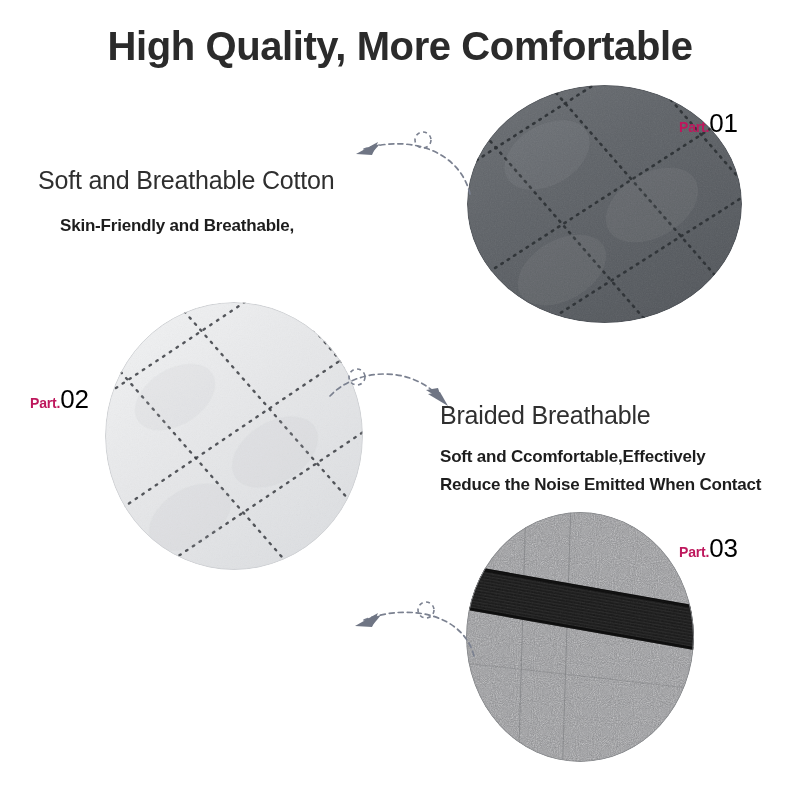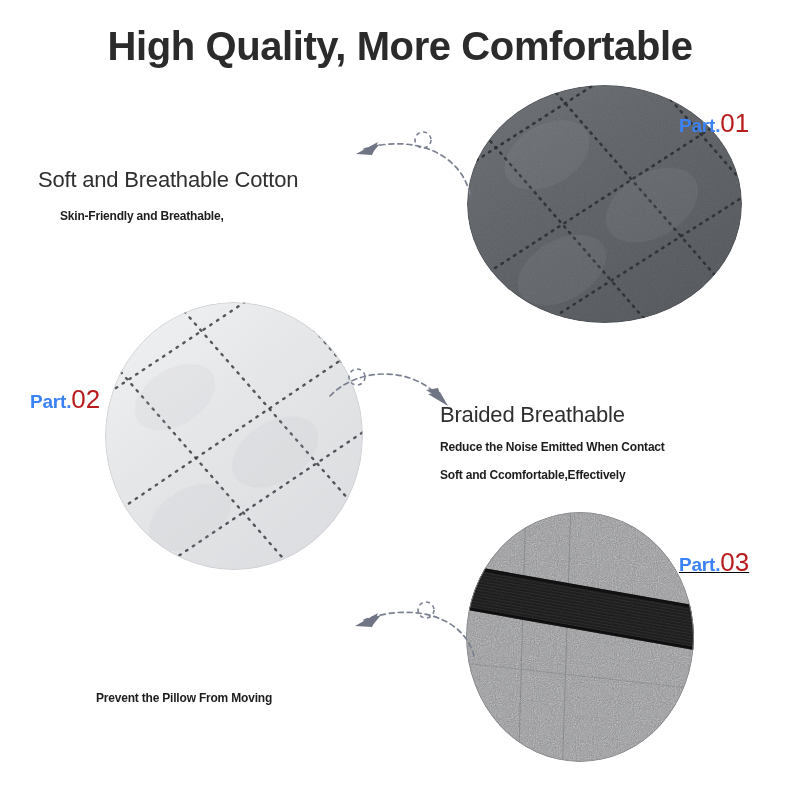--- a/index.html
+++ b/index.html
@@ -40,54 +40,55 @@
   }
 
   
   .part-badge {
     position: absolute;
     white-space: nowrap;
     font-family: "Liberation Sans", sans-serif;
     line-height: 1;
   }
   .part-badge .p-word {
-    font-size: 19px;
+    font-size: 14px;
     font-weight: 700;
-    color: #3b82f6;
+    color: #be185d;
     letter-spacing: -0.2px;
   }
   .part-badge .p-num {
     font-size: 26px;
     font-weight: 400;
-    color: #b91c1c;
+    color: #000000;
     letter-spacing: 0px;
   }
 
   #part-01 { left: 679px; top: 110px; }
   #part-02 { left: 30px;  top: 350px; margin-top: 36px; }
-  #part-03 { left: 679px; top: 549px; text-decoration: underline; }
+  #part-03 { left: 679px; top: 535px; }
 
   
   .feature-title {
     position: absolute;
     white-space: nowrap;
-    font-size: 22px;
+    font-size: 25px;
     font-weight: 400;
     color: #2f2f2f;
     line-height: 30px;
     letter-spacing: -0.2px;
   }
   .feature-sub {
     position: absolute;
-    font-size: 12px;
+    font-size: 17px;
     font-weight: 700;
     color: #1d1d1d;
     line-height: 28px;
     letter-spacing: -0.2px;
     white-space: nowrap;
+    margin-top: 10px;
   }
   .feature-sub div { white-space: nowrap; }
 
   #f1-title { left: 38px;  top: 165px; }
   #f1-sub   { left: 60px;  top: 202px; }
 
   #f2-title { left: 440px; top: 400px; }
   #f2-sub   { left: 440px; top: 433px; }
 
   #f3-title { left: 96px;  top: 650px; }
@@ -300,21 +301,18 @@
     <span class="p-word">Part.</span><span class="p-num">03</span>
   </div>
 
   <div class="feature-title" id="f1-title">Soft and Breathable Cotton</div>
   <div class="feature-sub" id="f1-sub">
     <div>Skin-Friendly and Breathable,</div>
   </div>
 
   <div class="feature-title" id="f2-title">Braided Breathable</div>
   <div class="feature-sub" id="f2-sub">
+    <div>Soft and Ccomfortable,Effectively</div>
     <div>Reduce the Noise Emitted When Contact</div>
-    <div>Soft and Ccomfortable,Effectively</div>
-  </div>
-
-  <div class="feature-sub" id="f3-sub">
-    <div>Prevent the Pillow From Moving</div>
-  </div>
+  </div>
+
 
 </div>
 
 </body></html>

